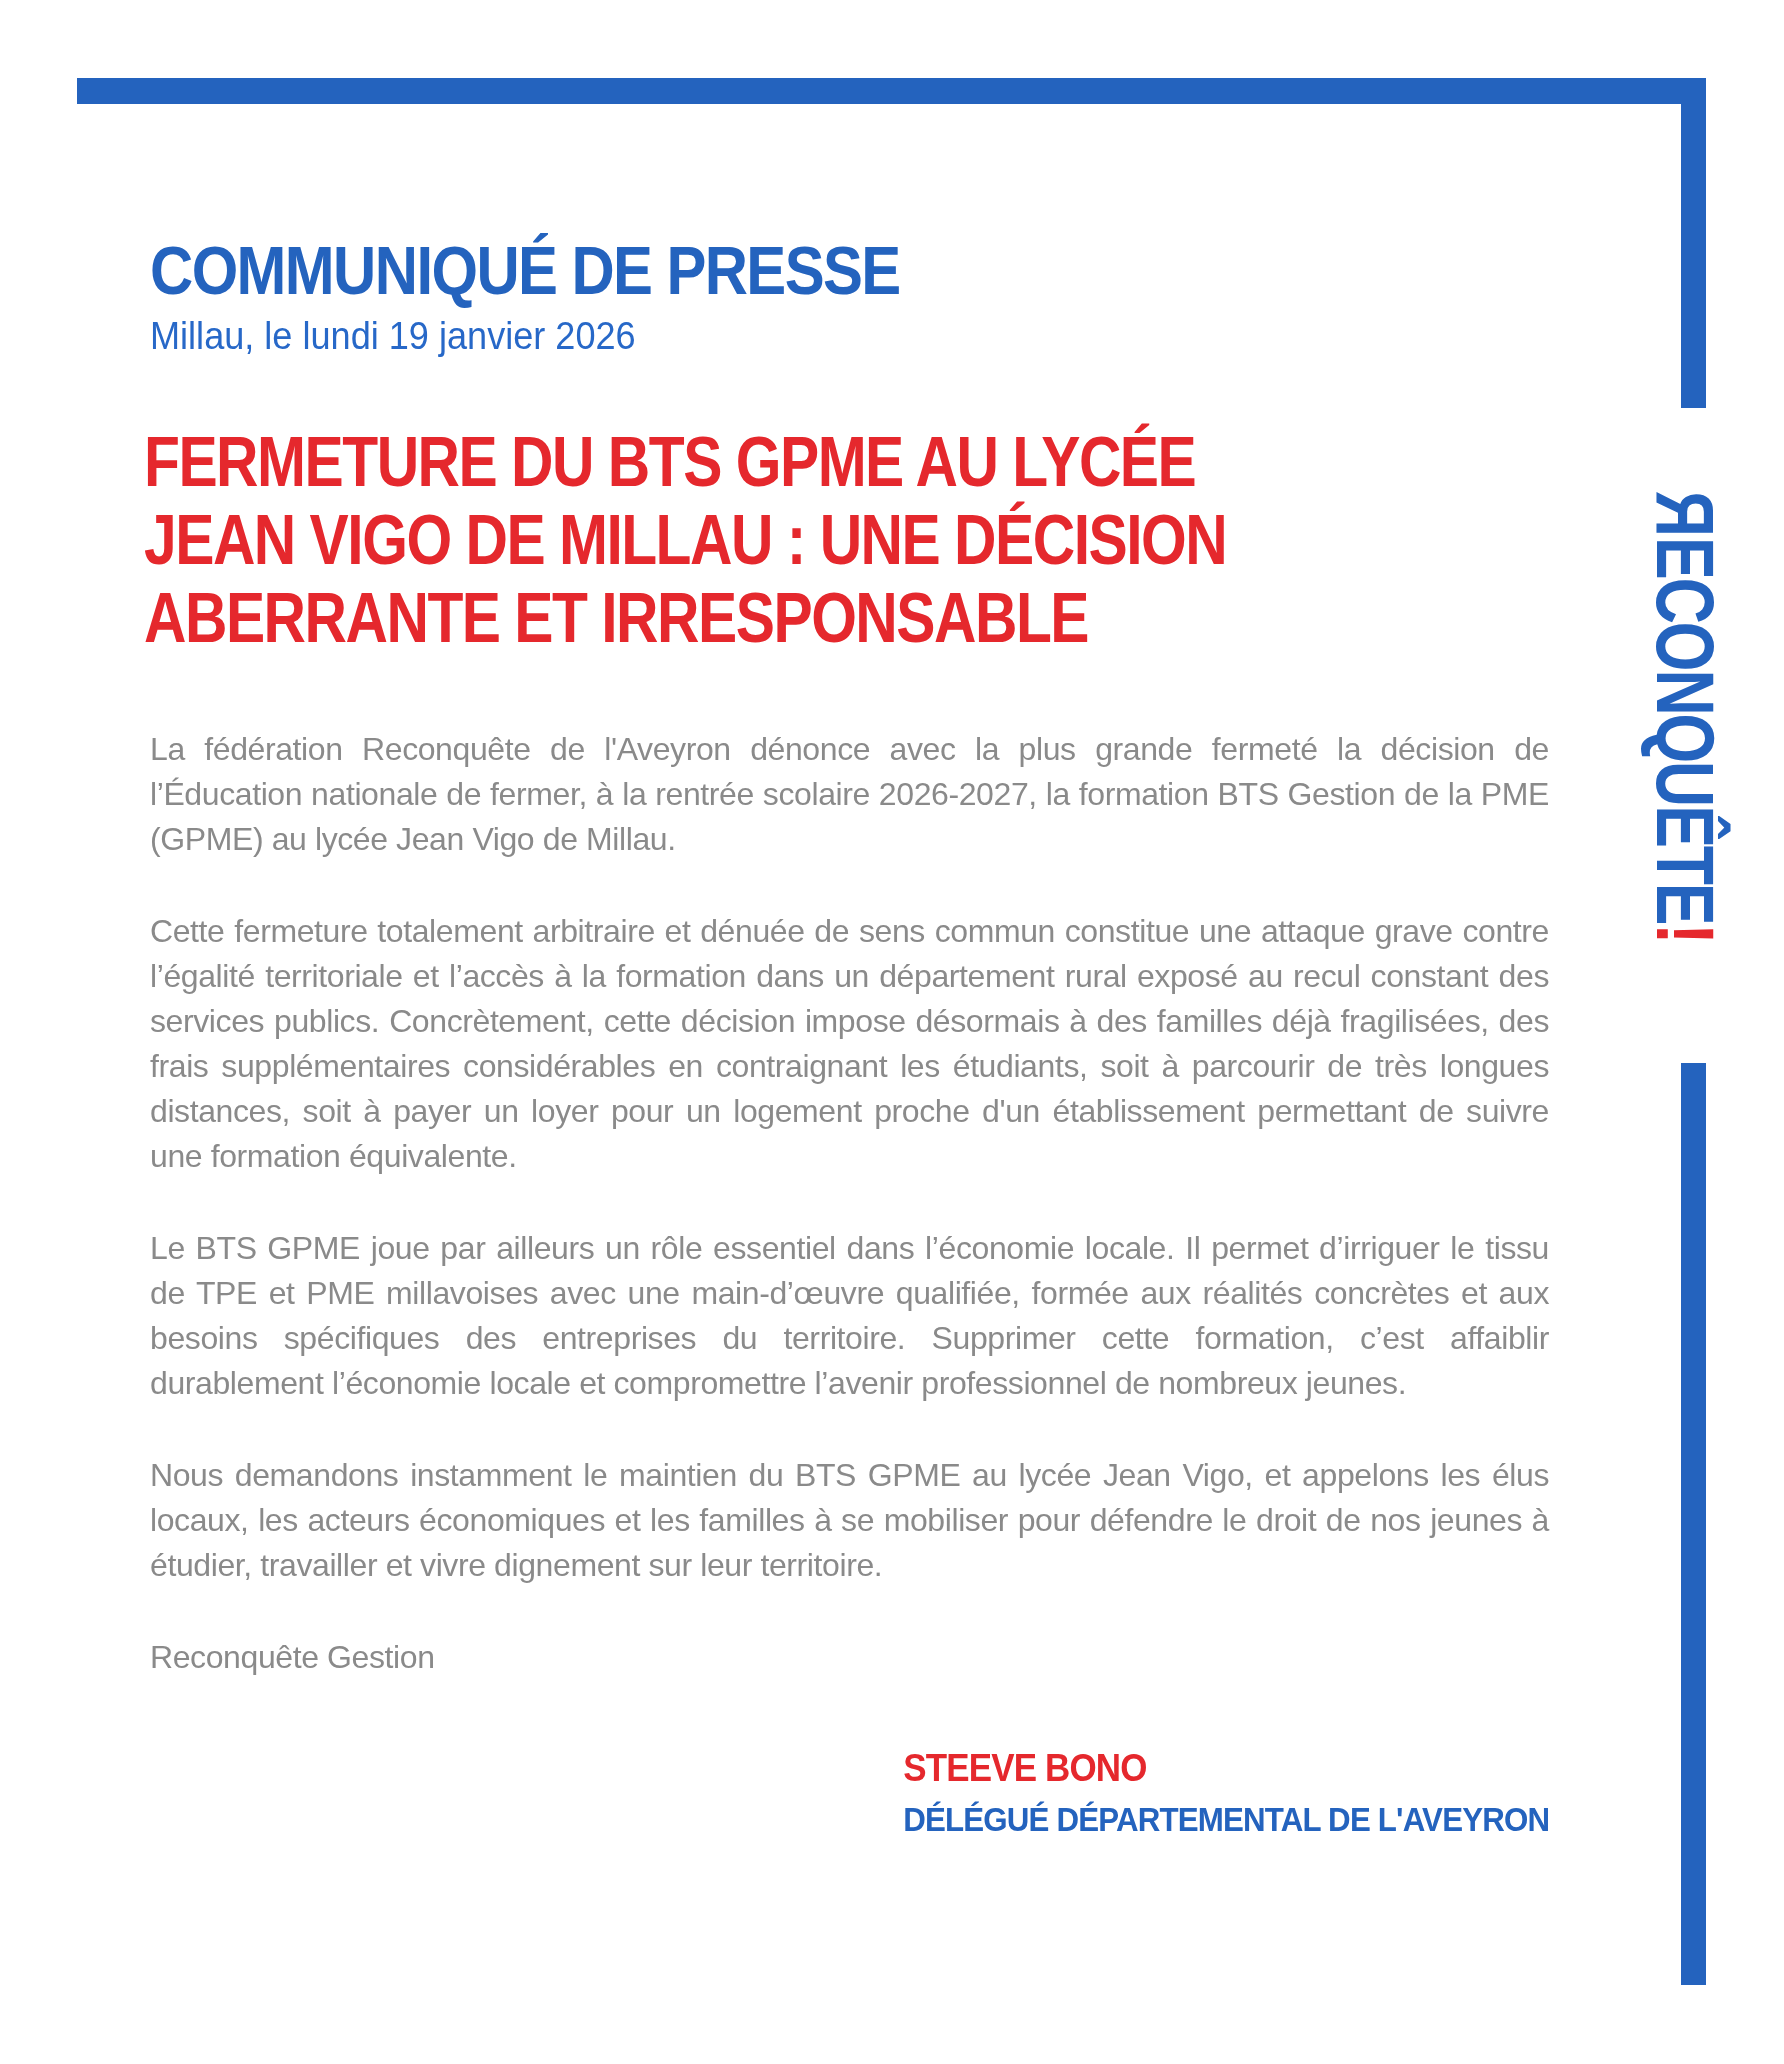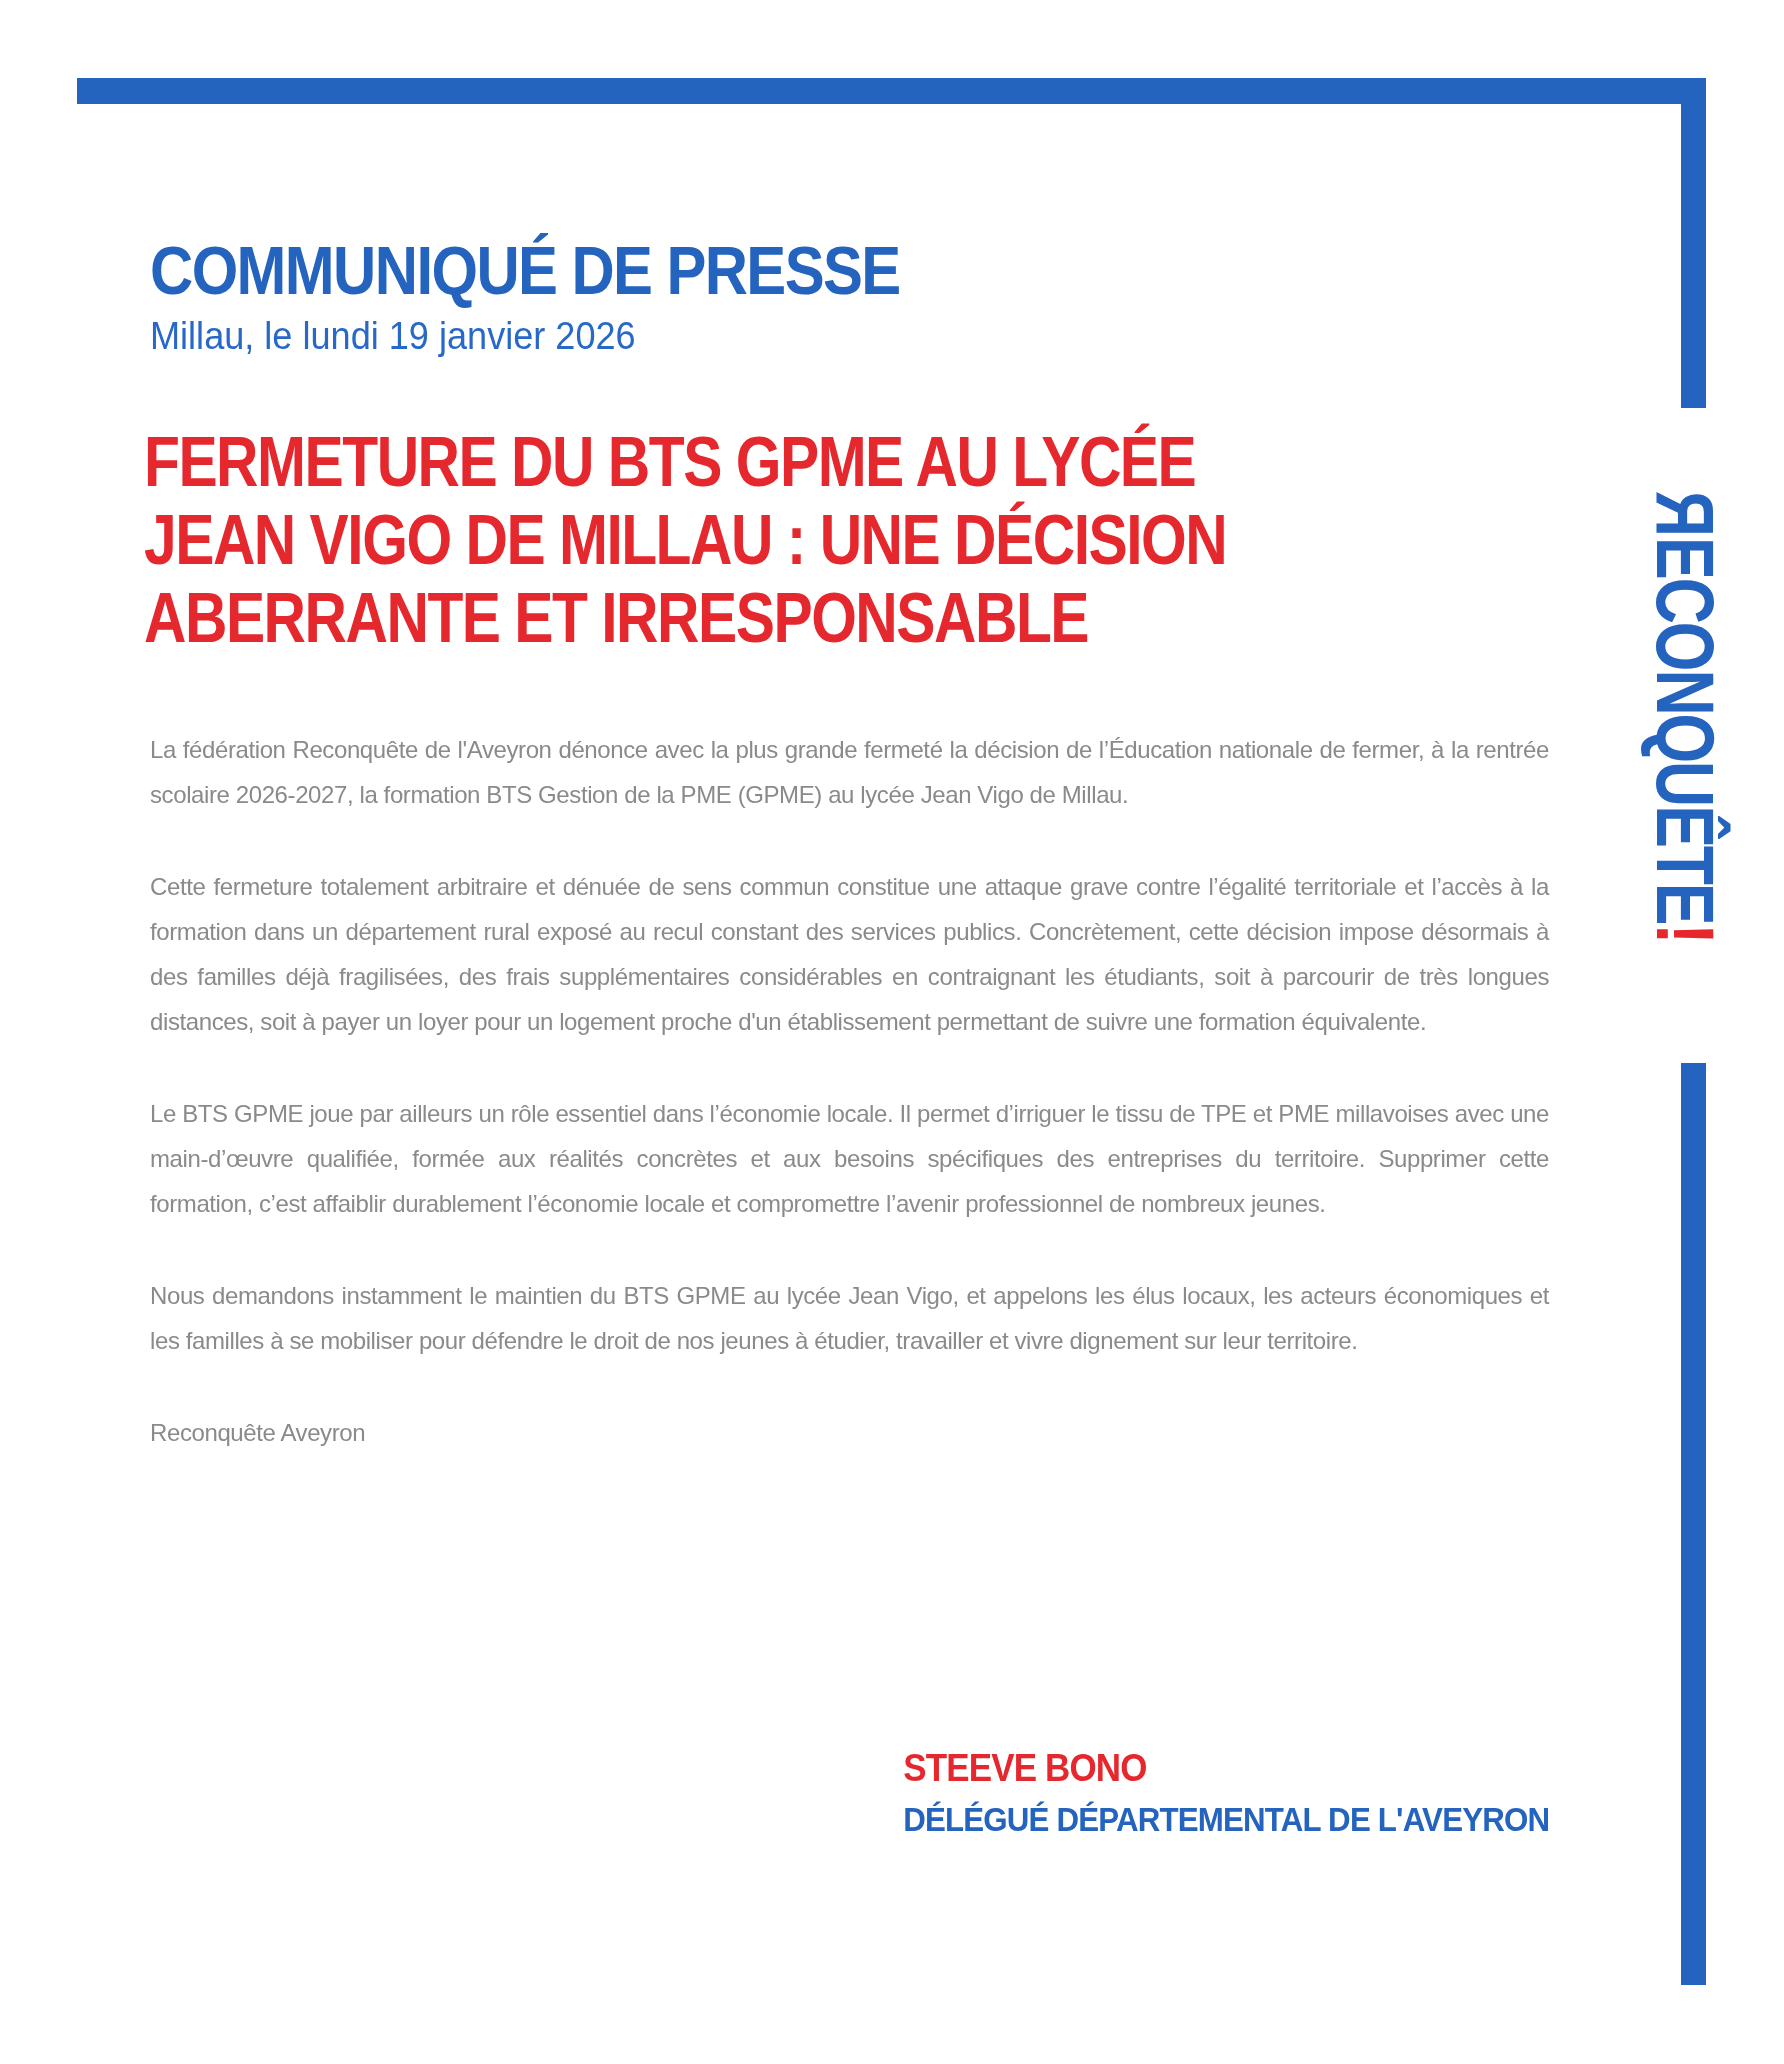--- a/index.html
+++ b/index.html
@@ -88,21 +88,21 @@
     letter-spacing: -1.8px;
     transform: scaleX(0.84);
     transform-origin: 0 0;
   }
   
   .body-copy {
     position: absolute;
     left: 150px; top: 727px;
     width: 1399px;
     color: #8A8A8A;
-    font-size: 24px;
+    font-size: 32px;
     line-height: 45px;
     letter-spacing: -0.4px;
   }
   .body-copy p {
     margin: 0 0 47px 0;
     text-align: justify;
   }
   .closing-line {
     margin: 0;
     text-align: left;
@@ -154,21 +154,21 @@
     <div class="headline-line">FERMETURE DU BTS GPME AU LYCÉE</div>
     <div class="headline-line">JEAN VIGO DE MILLAU : UNE DÉCISION</div>
     <div class="headline-line">ABERRANTE ET IRRESPONSABLE</div>
   </div>
 
   <div class="body-copy">
     <p>La fédération Reconquête de l'Aveyron dénonce avec la plus grande fermeté la décision de l’Éducation nationale de fermer, à la rentrée scolaire 2026-2027, la formation BTS Gestion de la PME (GPME) au lycée Jean Vigo de Millau.</p>
     <p>Cette fermeture totalement arbitraire et dénuée de sens commun constitue une attaque grave contre l’égalité territoriale et l’accès à la formation dans un département rural exposé au recul constant des services publics. Concrètement, cette décision impose désormais à des familles déjà fragilisées, des frais supplémentaires considérables en contraignant les étudiants, soit à parcourir de très longues distances, soit à payer un loyer pour un logement proche d'un établissement permettant de suivre une formation équivalente.</p>
     <p>Le BTS GPME joue par ailleurs un rôle essentiel dans l’économie locale. Il permet d’irriguer le tissu de TPE et PME millavoises avec une main-d’œuvre qualifiée, formée aux réalités concrètes et aux besoins spécifiques des entreprises du territoire. Supprimer cette formation, c’est affaiblir durablement l’économie locale et compromettre l’avenir professionnel de nombreux jeunes.</p>
     <p>Nous demandons instamment le maintien du BTS GPME au lycée Jean Vigo, et appelons les élus locaux, les acteurs économiques et les familles à se mobiliser pour défendre le droit de nos jeunes à étudier, travailler et vivre dignement sur leur territoire.</p>
-    <p class="closing-line">Reconquête Aveyron</p>
+    <p class="closing-line">Reconquête Gestion</p>
   </div>
 
   <div class="signature">
     <div class="signature-name">STEEVE BONO</div>
     <div class="signature-role">DÉLÉGUÉ DÉPARTEMENTAL DE L'AVEYRON</div>
   </div>
 
 </div>
 
 

